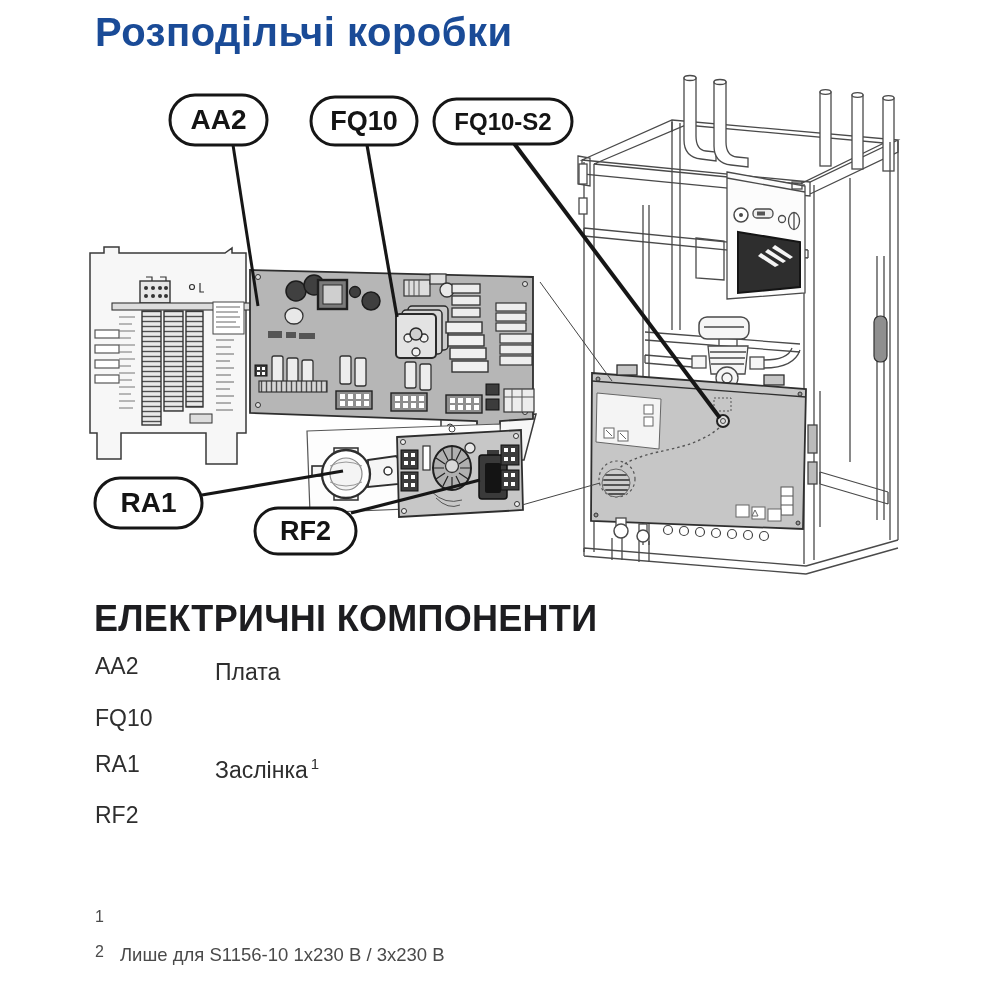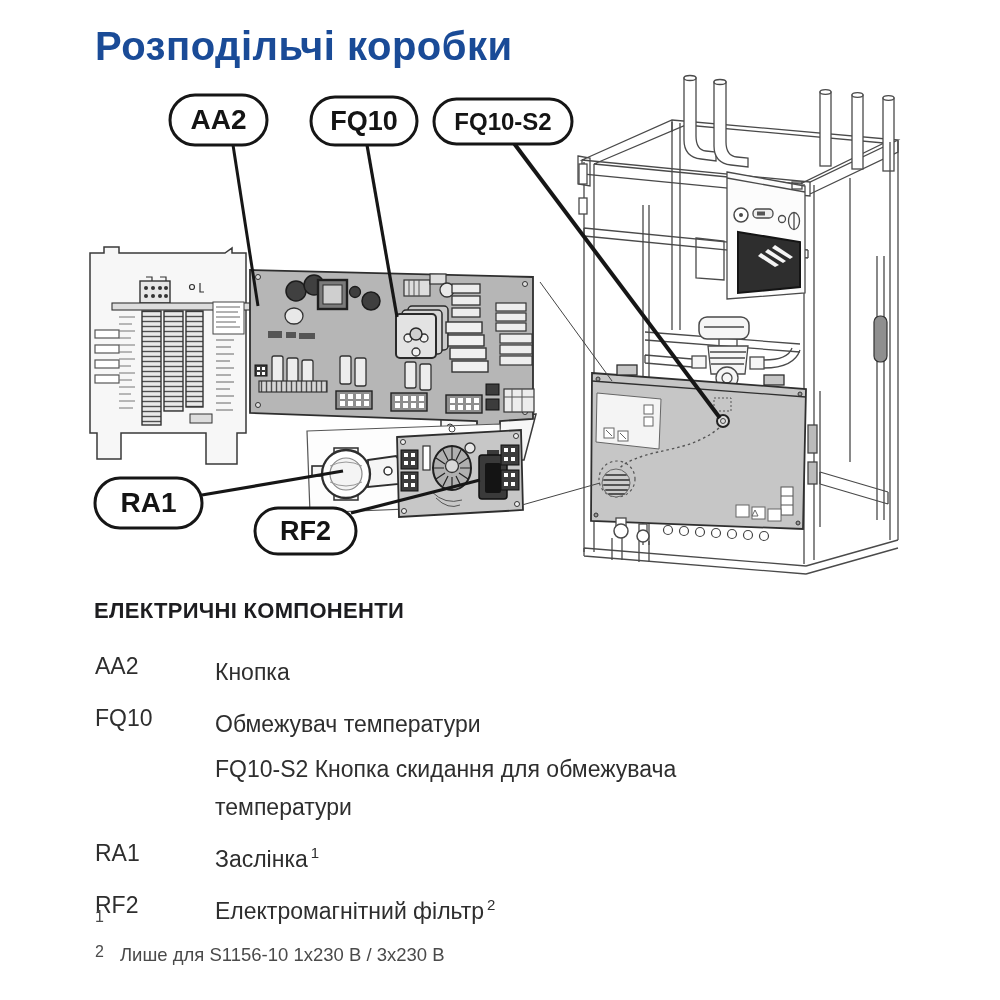--- a/index.html
+++ b/index.html
@@ -1,29 +1,29 @@
 <!DOCTYPE html>
 <html><head>
 <meta charset="utf-8">
 <style>
   * { margin:0; padding:0; box-sizing:border-box; }
   html,body { width:1000px; height:1000px; background:#ffffff;
               font-family:"Liberation Sans", sans-serif; }
   body { position:relative; overflow:hidden; }
 
   .page-title {
-    position:absolute; left:95px; top:20px;
+    position:absolute; left:95px; top:6px;
     font-size:40px; font-weight:700; color:#1a4b97; line-height:52px;
     letter-spacing:0.5px;
   }
   #diagram { position:absolute; left:0; top:60px; width:1000px; height:530px; }
 
   .section-heading {
     position:absolute; left:94px; top:598px;
-    font-size:22px; font-weight:700; color:#1d1d20; letter-spacing:0.3px;
+    font-size:36px; font-weight:700; color:#1d1d20; letter-spacing:0.3px;
   }
   .components { position:absolute; left:95px; top:650px; width:820px; }
   .comp-row { display:flex; margin-bottom:14px; }
   .comp-term  { width:120px; flex:0 0 120px; font-size:23px; color:#2e2e2e; line-height:32px; }
   .comp-desc  { font-size:23px; color:#2e2e2e; line-height:32px; max-width:520px; }
   .comp-sup   { font-size:15px; vertical-align:super; margin-left:3px; color:#2e2e2e; }
 
   .footnotes { position:absolute; left:95px; top:906px; }
   .foot-row { display:flex; align-items:flex-start; margin-bottom:13px; }
   .foot-sup { font-size:16px; color:#4a4a4a; margin-right:16px; line-height:22px; }
@@ -458,37 +458,31 @@
       <text class="pill-label" x="305.5" y="540" font-size="27">RF2</text>
     </g>
   </g>
 </svg>
 
 <div class="section-heading">ЕЛЕКТРИЧНІ КОМПОНЕНТИ</div>
 
 <div class="components">
   <div class="comp-row">
     <div class="comp-term">AA2</div>
-    <div class="comp-desc"><span>Кнопка</span><sup class="comp-sup"></sup></div>
+    <div class="comp-desc"><span>Плата</span><sup class="comp-sup"></sup></div>
   </div>
   <div class="comp-row">
     <div class="comp-term">FQ10</div>
-    <div class="comp-desc"><span>Обмежувач температури</span><sup class="comp-sup"></sup></div>
-  </div>
-  <div class="comp-row">
-    <div class="comp-term"></div>
-    <div class="comp-desc"><span>FQ10-S2 Кнопка скидання для обмежувача температури</span><sup class="comp-sup"></sup></div>
   </div>
   <div class="comp-row">
     <div class="comp-term">RA1</div>
     <div class="comp-desc"><span>Заслінка</span><sup class="comp-sup">1</sup></div>
   </div>
   <div class="comp-row">
     <div class="comp-term">RF2</div>
-    <div class="comp-desc"><span>Електромагнітний фільтр</span><sup class="comp-sup">2</sup></div>
   </div>
 </div>
 
 <div class="footnotes">
   <div class="foot-row">
     <span class="foot-sup">1</span>
   </div>
   <div class="foot-row">
     <span class="foot-sup">2</span>
     <span class="foot-text">Лише для S1156-10 1x230 В / 3x230 В</span>

